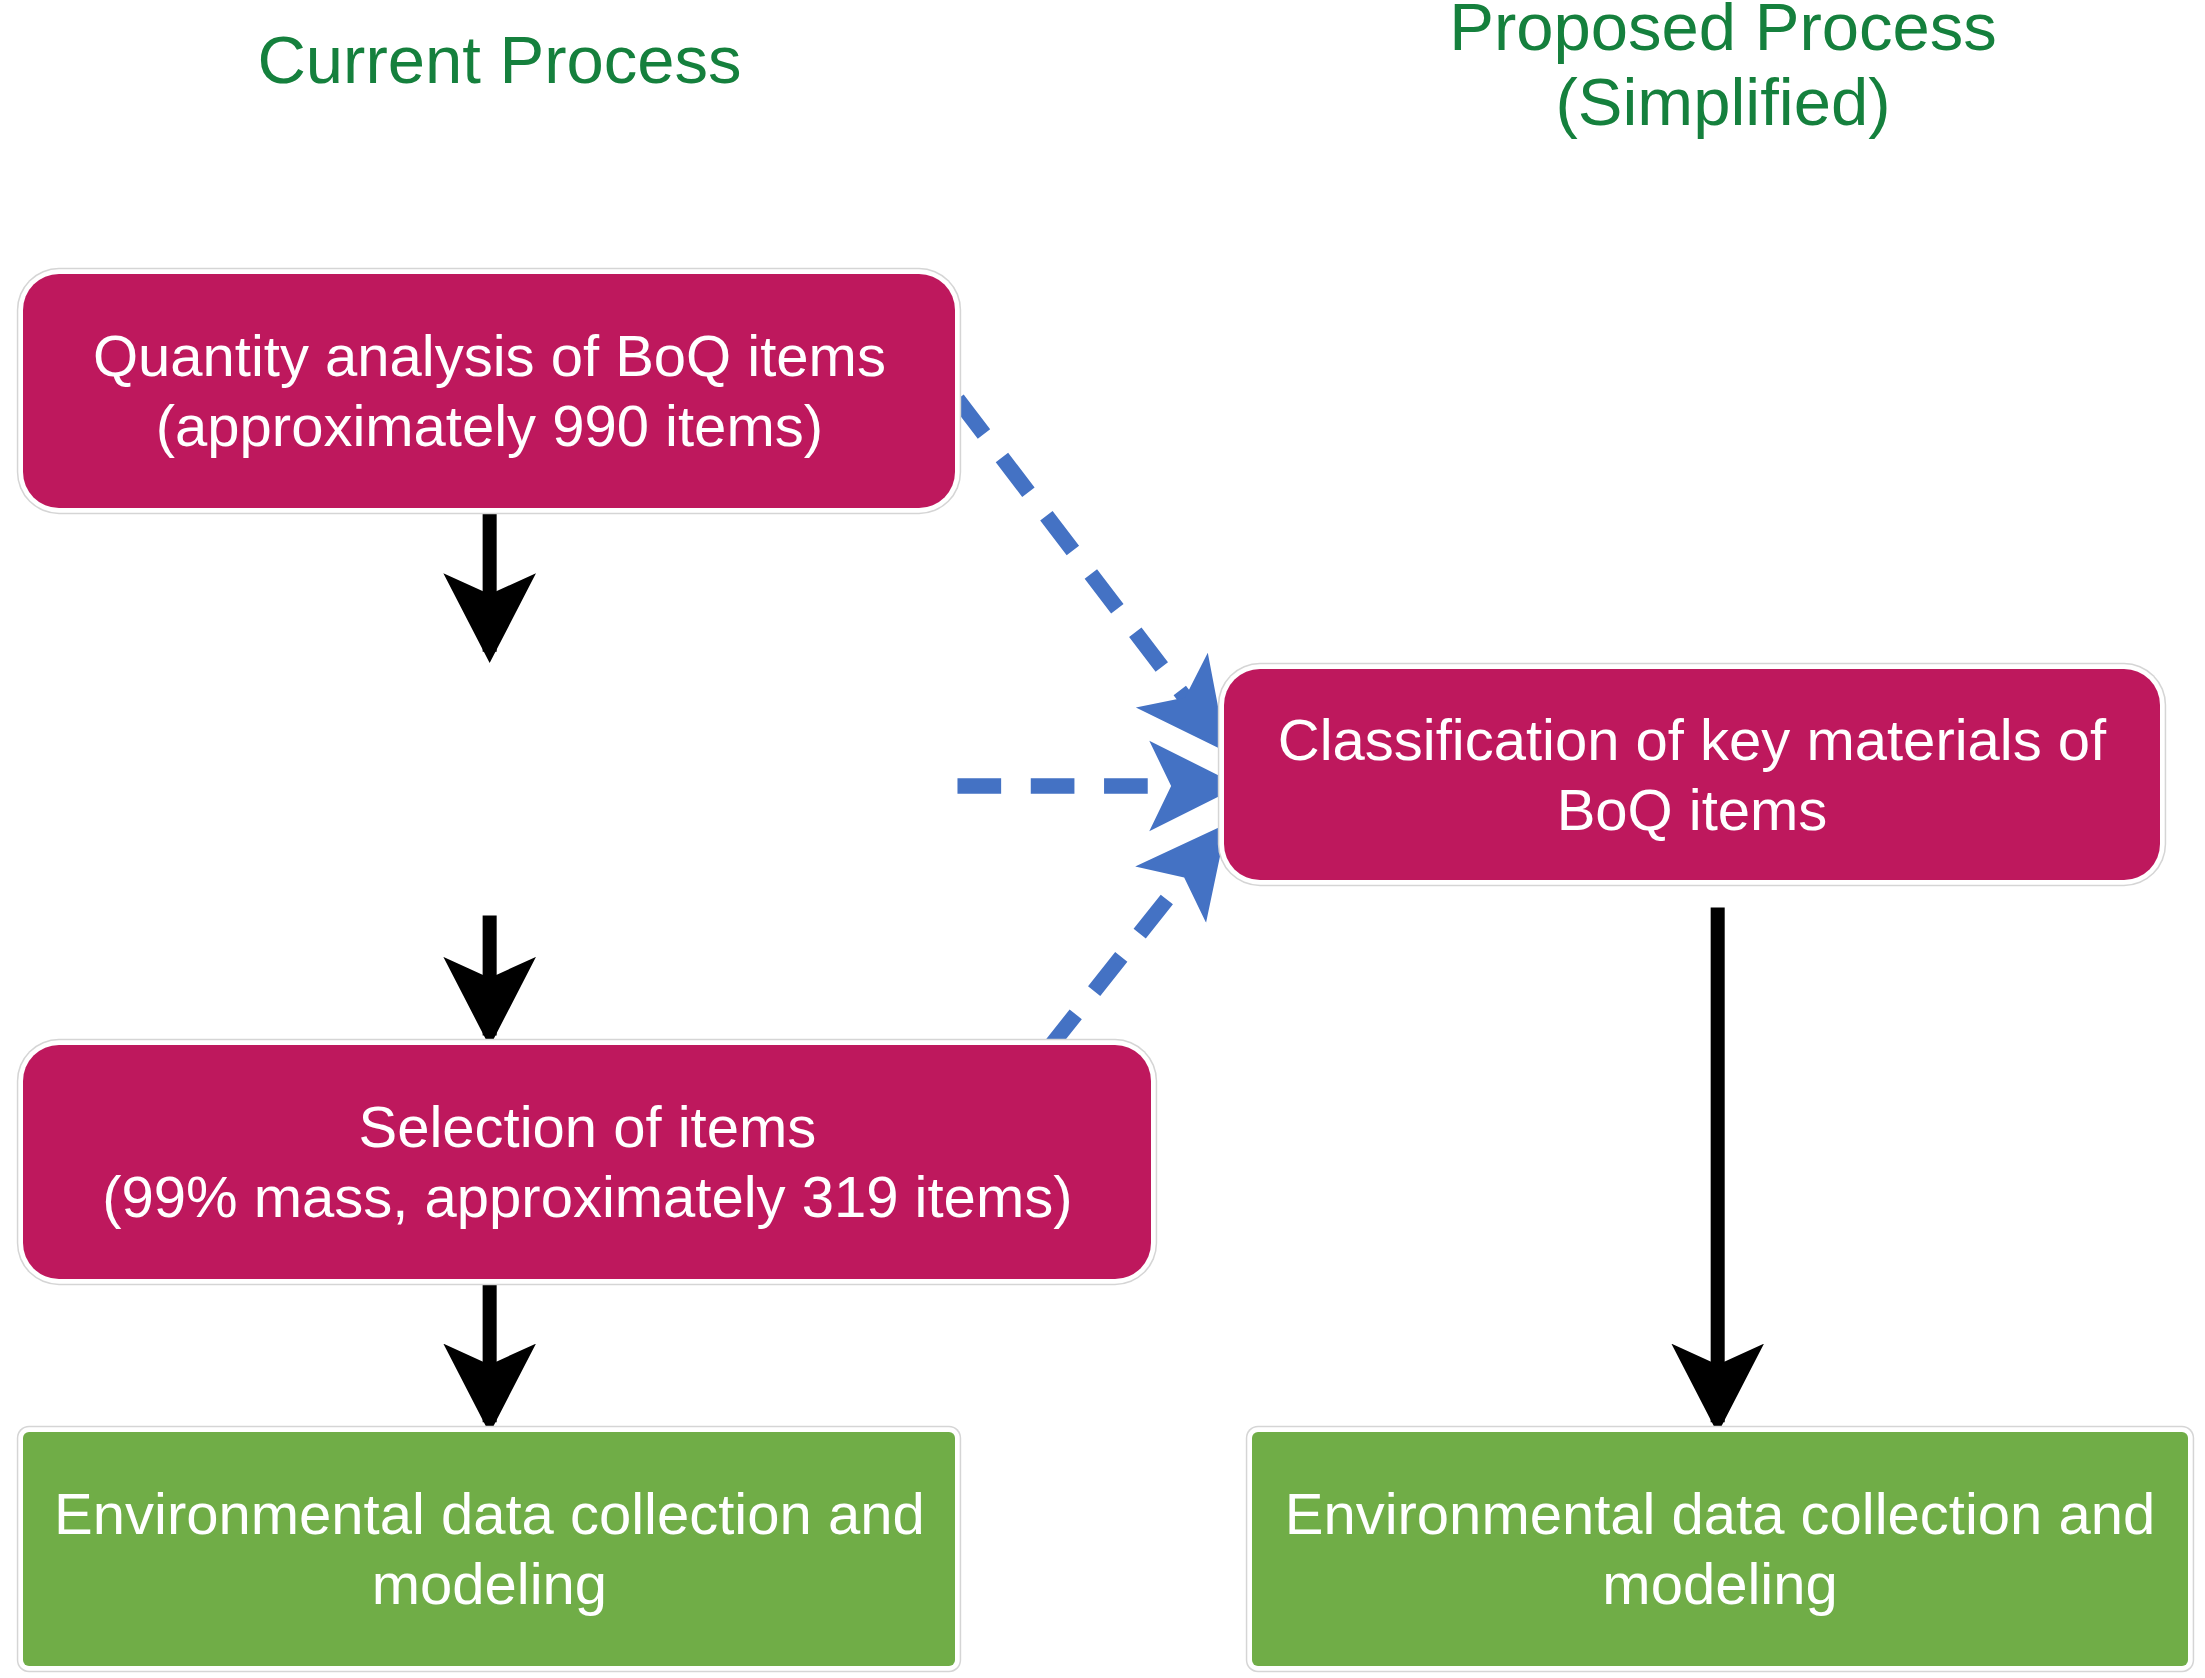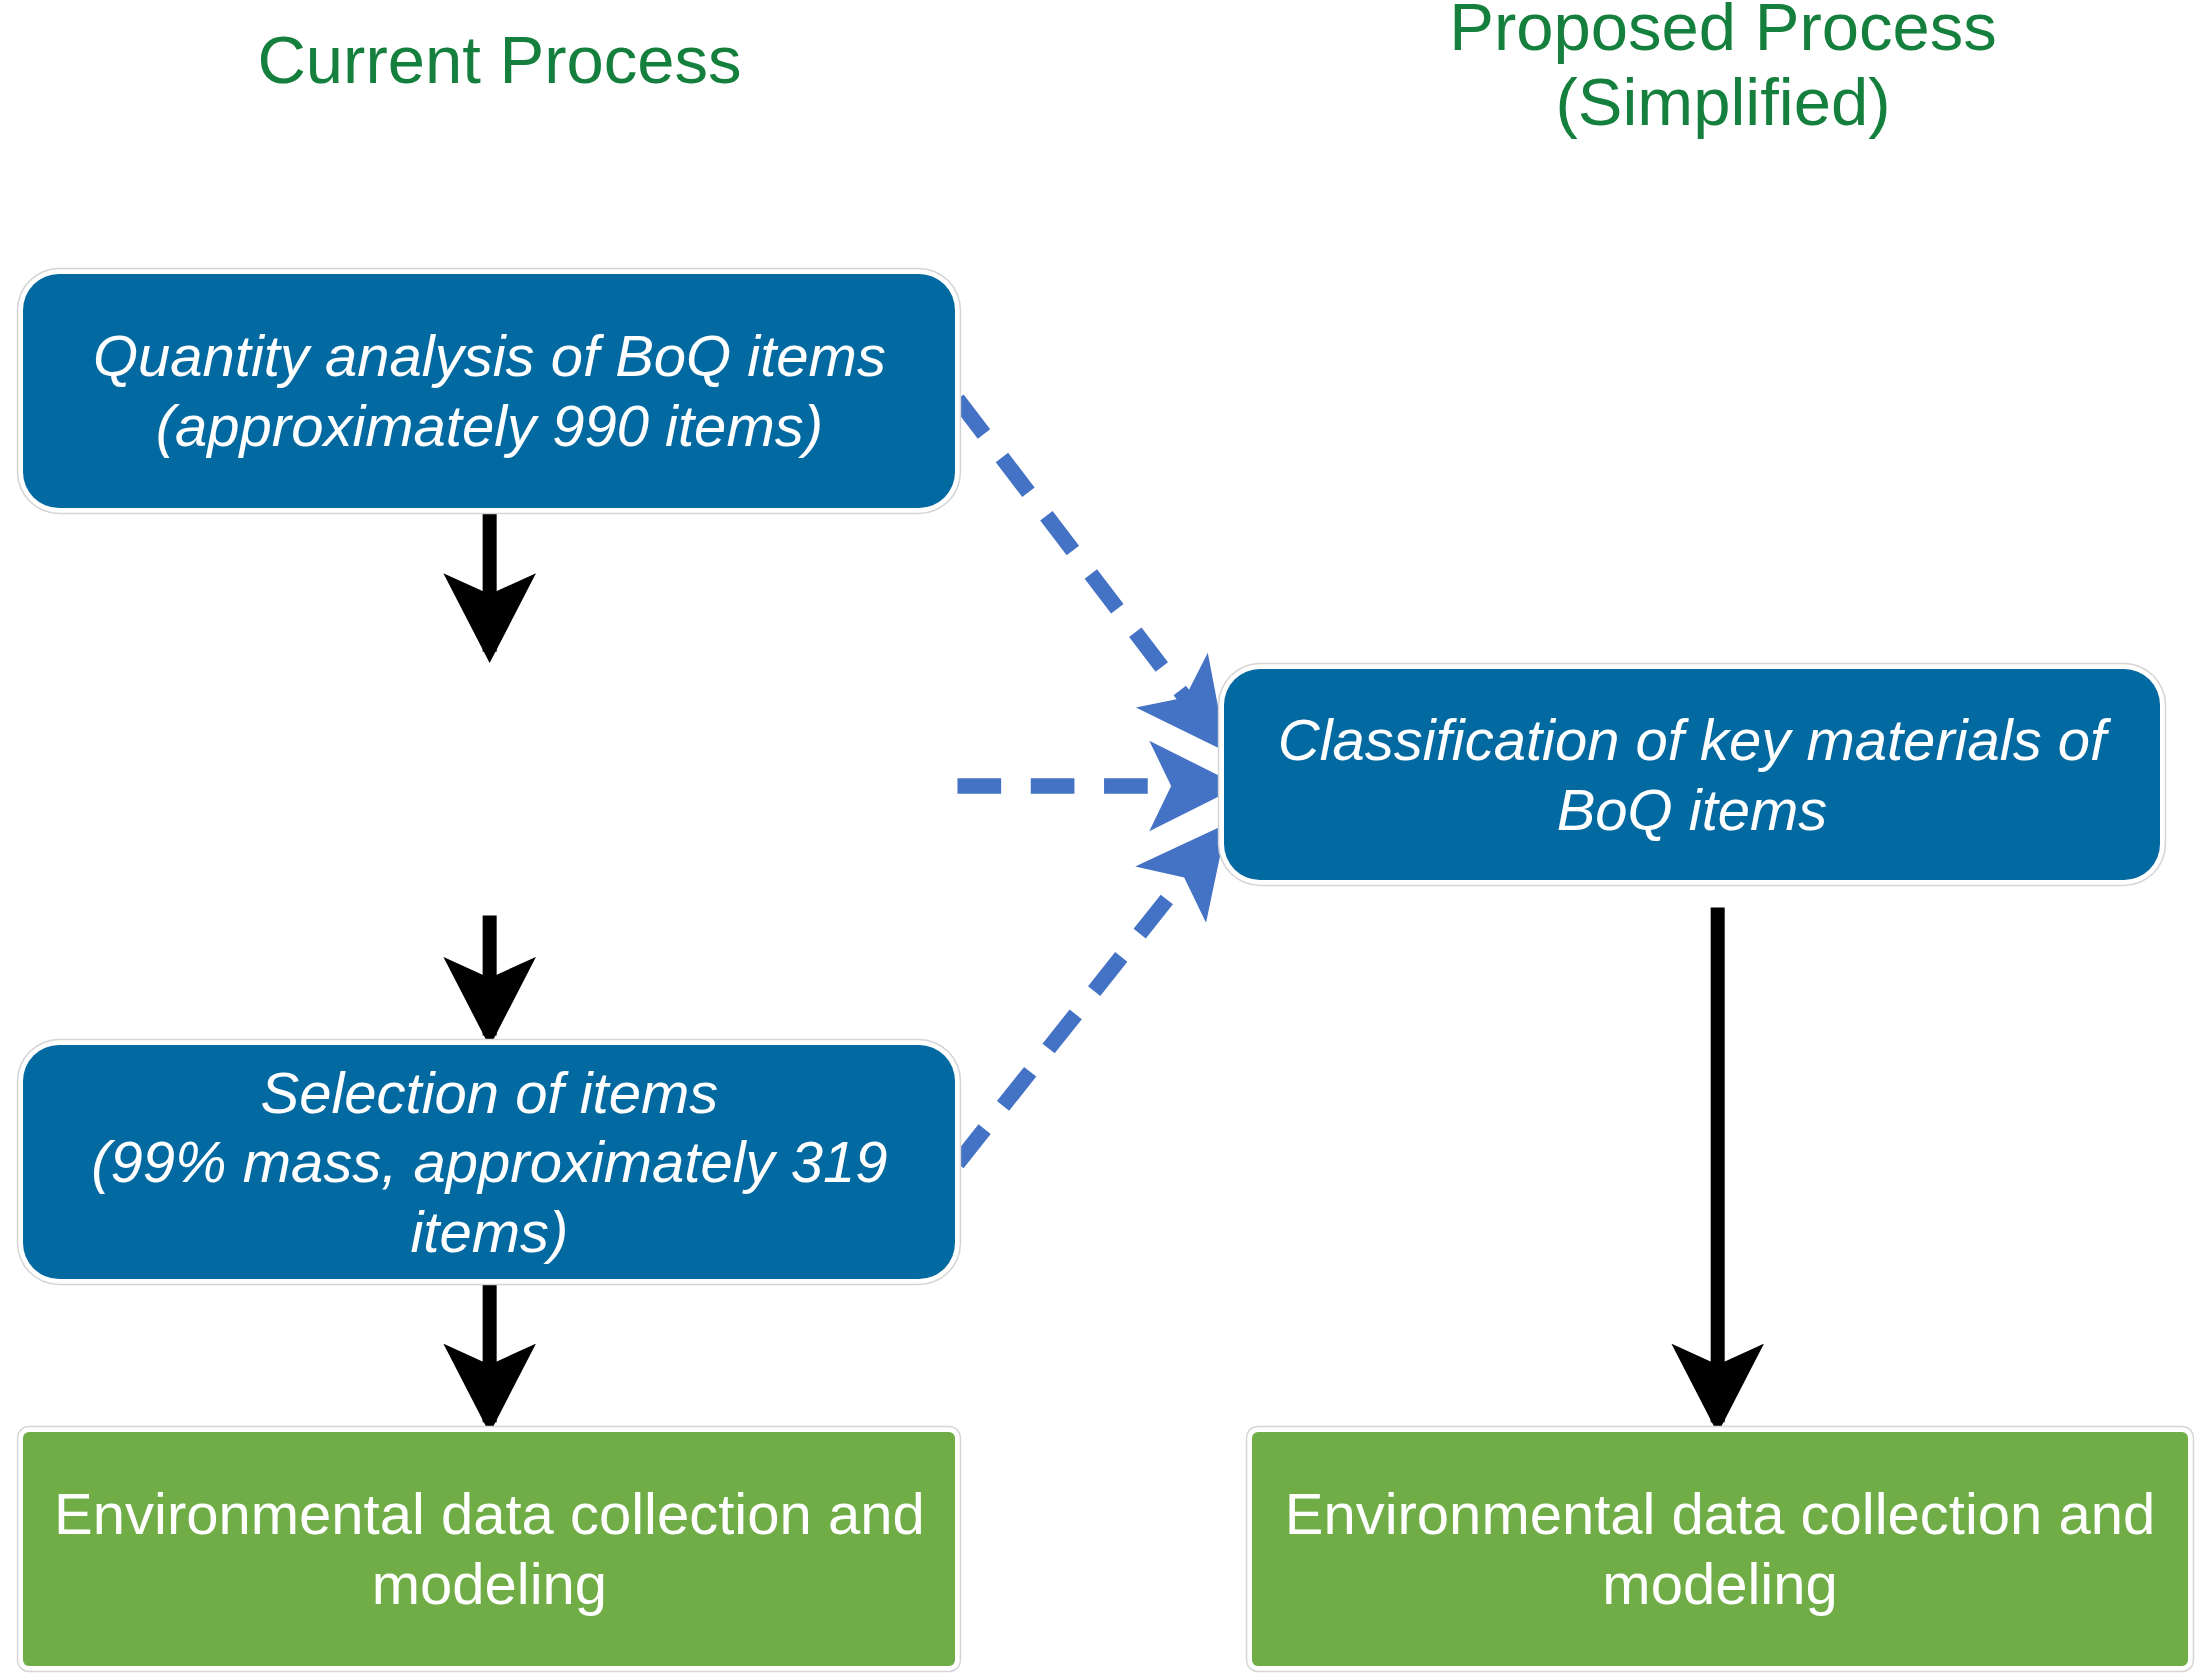--- a/index.html
+++ b/index.html
@@ -38,27 +38,27 @@
     align-items: center;
     justify-content: center;
     text-align: center;
     color: #ffffff;
     font-size: 58px;
     line-height: 1.20;
     padding: 7.8px 20px;
     white-space: pre-line;
     box-shadow: 0 0 0 4.7px #ffffff, 0 0 0 6.2px #d5d5d5;
   }
-  .node.blue  { background: #0369a1; font-style: italic; }
+  .node.blue  { background: #be185d; }
   .node.green { background: #70AD47; border-radius: 6px; }
 
   
   #node-quantity   { left: 23.4px;  top: 274px;  width: 932px; height: 234px; }
   #node-cumulative { left: 23.4px;  top: 661px;  width: 932px; height: 250px; }
-  #node-selection  { left: 23.4px;  top: 1045px; width: 932px; height: 234px; }
+  #node-selection  { left: 23.4px;  top: 1045px; width: 1128px; height: 234px; }
   #node-env-left   { left: 23.4px;  top: 1432px; width: 932px; height: 234px; }
 
   
   #node-classify   { left: 1224px; top: 669px;  width: 936px; height: 211px; }
   #node-env-right  { left: 1252px; top: 1432px; width: 936px; height: 234px; }
 
   svg#wires {
     position: absolute;
     left: 0; top: 0;
     width: 2205px;

